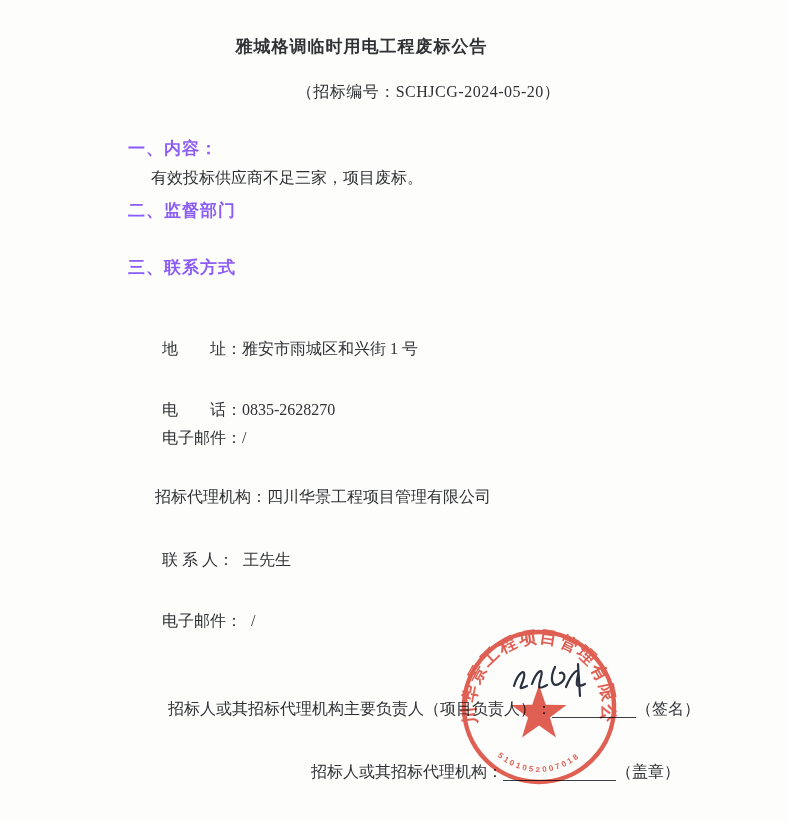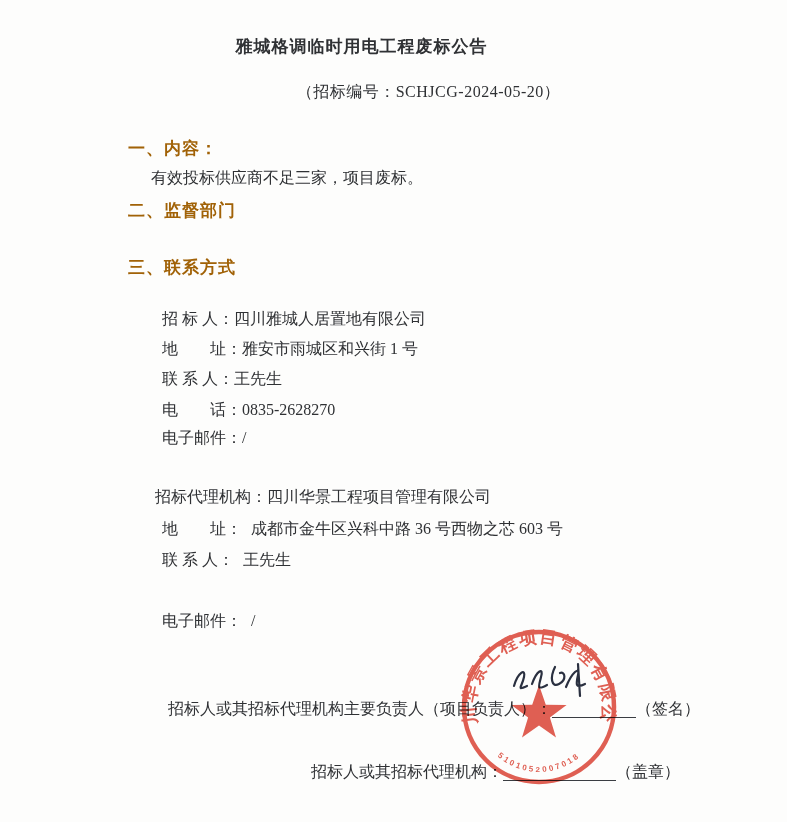--- a/index.html
+++ b/index.html
@@ -5,21 +5,21 @@
   html,body { margin:0; padding:0; background:#ffffff; }
   .page {
     position:relative; width:787px; height:822px;
     background:#fdfdfc; overflow:hidden;
     font-family:"Liberation Serif","DejaVu Serif",serif;
     color:#2f3134;
   }
   .line { position:absolute; font-size:16px; line-height:1.2; white-space:pre; }
   .title { font-weight:bold; font-size:17px; letter-spacing:1px; left:0; width:723px; text-align:center; }
   .subtitle { left:0; width:787px; text-align:center; font-size:16px; letter-spacing:0.5px; }
-  .heading { font-weight:bold; font-size:17px; letter-spacing:1px; color:#a16207; }
+  .heading { font-weight:bold; font-size:17px; letter-spacing:1px; color:#8b5cf6; }
   .label { white-space:pre; }
   .val { white-space:pre; }
   .agency-val { padding-left:9px; }
   .sign-gap {
     display:inline-block; width:84px; height:18px; vertical-align:bottom;
     border-bottom:1.5px solid #3a3d42; position:relative;
   }
   .seal-gap {
     display:inline-block; width:113px; height:18px; vertical-align:bottom;
     border-bottom:1.5px solid #3a3d42;
@@ -42,41 +42,32 @@
   <div class="line title" style="top:37px;">雅城格调临时用电工程废标公告</div>
   <div class="line subtitle" style="top:82px;padding-left:35px;">（招标编号：SCHJCG-2024-05-20）</div>
 
   <div class="line heading" style="left:128px; top:139px;">一、内容：</div>
   <div class="line" style="left:151px; top:168px;font-family:Liberation Serif, serif;">有效投标供应商不足三家，项目废标。</div>
 
   <div class="line heading" style="left:128px; top:201px;">二、监督部门</div>
 
   <div class="line heading" style="left:128px; top:258px;">三、联系方式</div>
 
-  <div class="line" style="left:146px; top:290px;">
-    <span class="label">招 标 人：</span><span class="val">四川雅城人居置地有限公司</span>
-  </div>
   <div class="line" style="left:146px; top:320px;">
     <span class="label">地　　址：</span><span class="val">雅安市雨城区和兴街 1 号</span>
-  </div>
-  <div class="line" style="left:146px; top:350px;">
-    <span class="label">联 系 人：</span><span class="val">王先生</span>
   </div>
   <div class="line" style="left:146px; top:381px;">
     <span class="label">电　　话：</span><span class="val">0835-2628270</span>
   </div>
   <div class="line" style="left:146px; top:409px;">
     <span class="label">电子邮件：</span><span class="val">/</span>
   </div>
 
   <div class="line" style="left:139px; top:468px;">
     <span class="label">招标代理机构：</span><span class="val">四川华景工程项目管理有限公司</span>
-  </div>
-  <div class="line" style="left:146px; top:500px;">
-    <span class="label">地　　址：</span><span class="val agency-val">成都市金牛区兴科中路 36 号西物之芯 603 号</span>
   </div>
   <div class="line" style="left:146px; top:531px;">
     <span class="label">联 系 人：</span><span class="val agency-val">王先生</span>
   </div>
   <div class="line" style="left:152px; top:680px;">
     <span>招标人或其招标代理机构主要负责人（项目负责人）：</span><span class="sign-gap"></span><span>（签名）</span>
   </div>
 
   <div class="line" style="left:146px; top:592px;">
     <span class="label">电子邮件：</span><span class="val agency-val">/</span>

